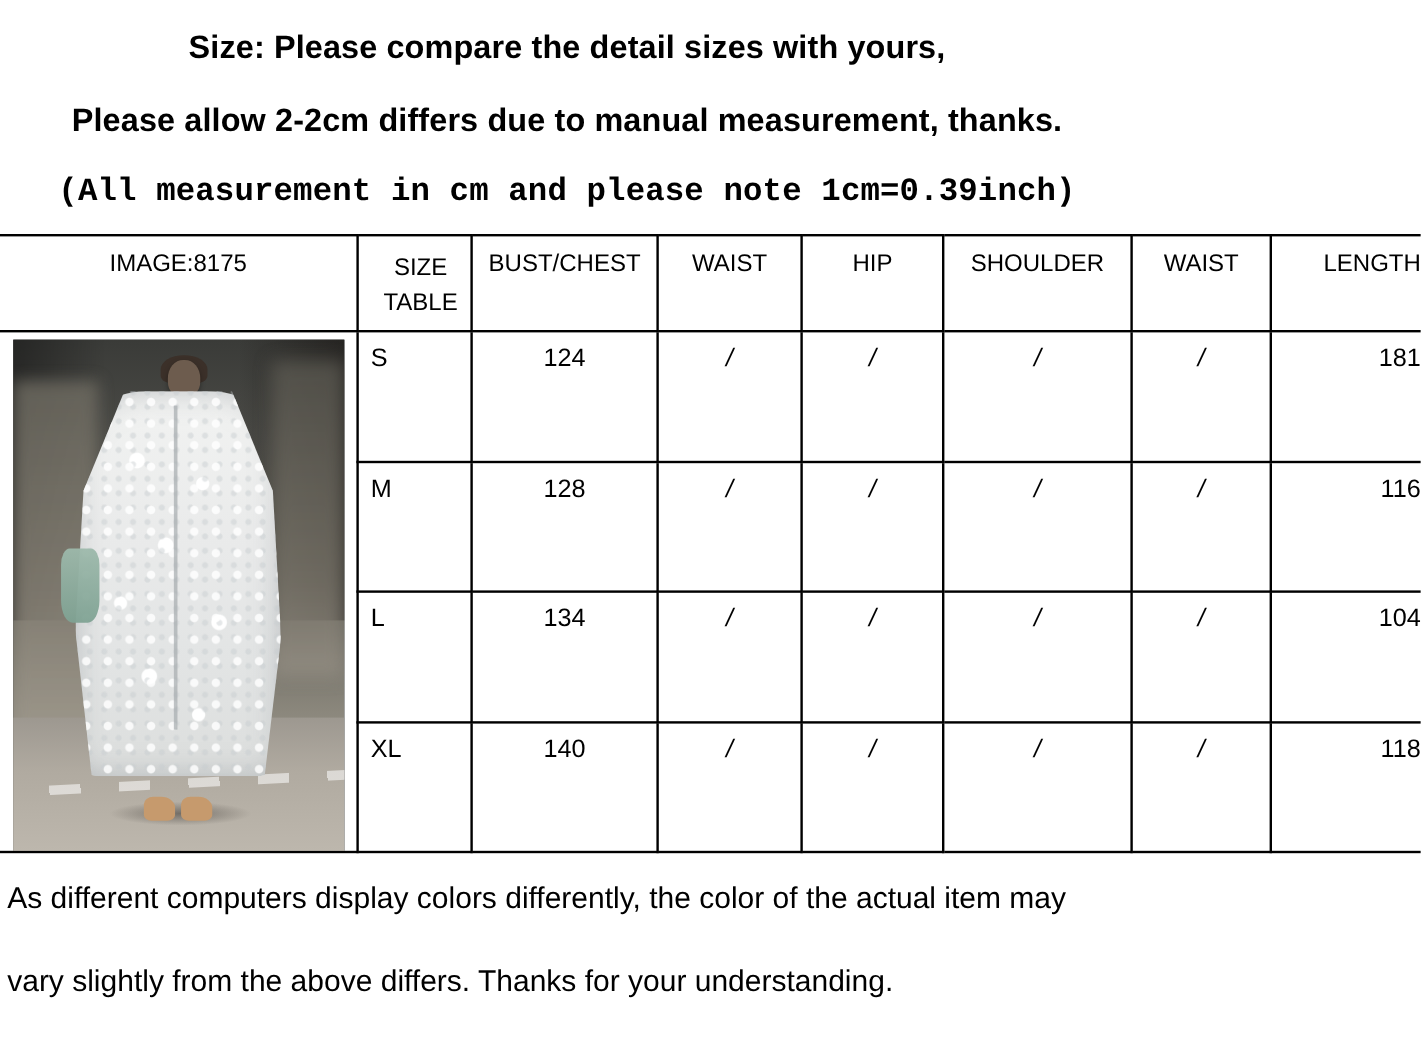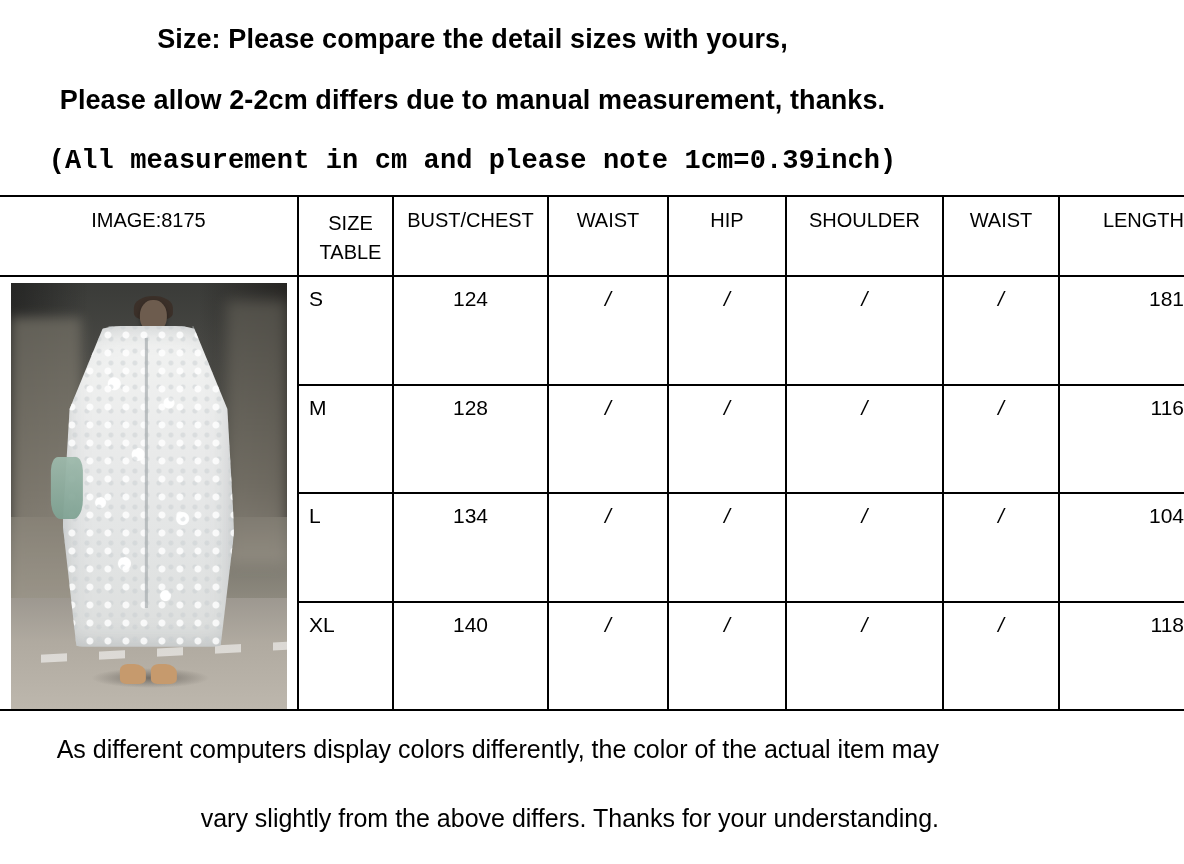--- a/index.html
+++ b/index.html
@@ -210,21 +210,21 @@
   }
   .ph-shoe-l { left: 0; }
   .ph-shoe-r { right: 0; }
   .ph-shadow {
     position: absolute; left: 22%; bottom: 1%; width: 58%; height: 5%;
     background: radial-gradient(ellipse at center, rgba(60,55,50,.55) 0%, rgba(60,55,50,0) 70%);
   }
 
   
   .footer-note {
-    text-align: right;
+    text-align: left;
     padding-top: 26px;
   }
   .footer-line {
     font-size: 25px;
     line-height: 1.0;
     margin: 0 0 44px 0;
     padding: 0 6px;
   }
 </style>
 </head>

